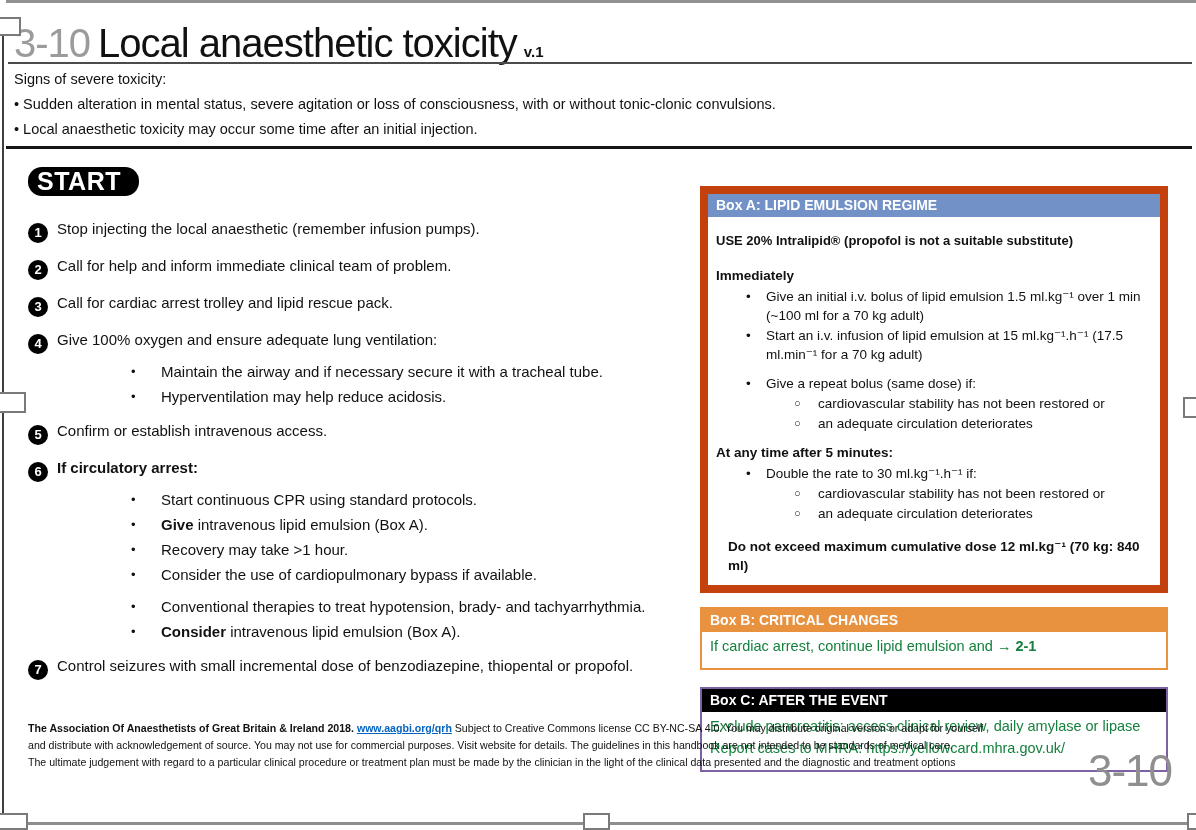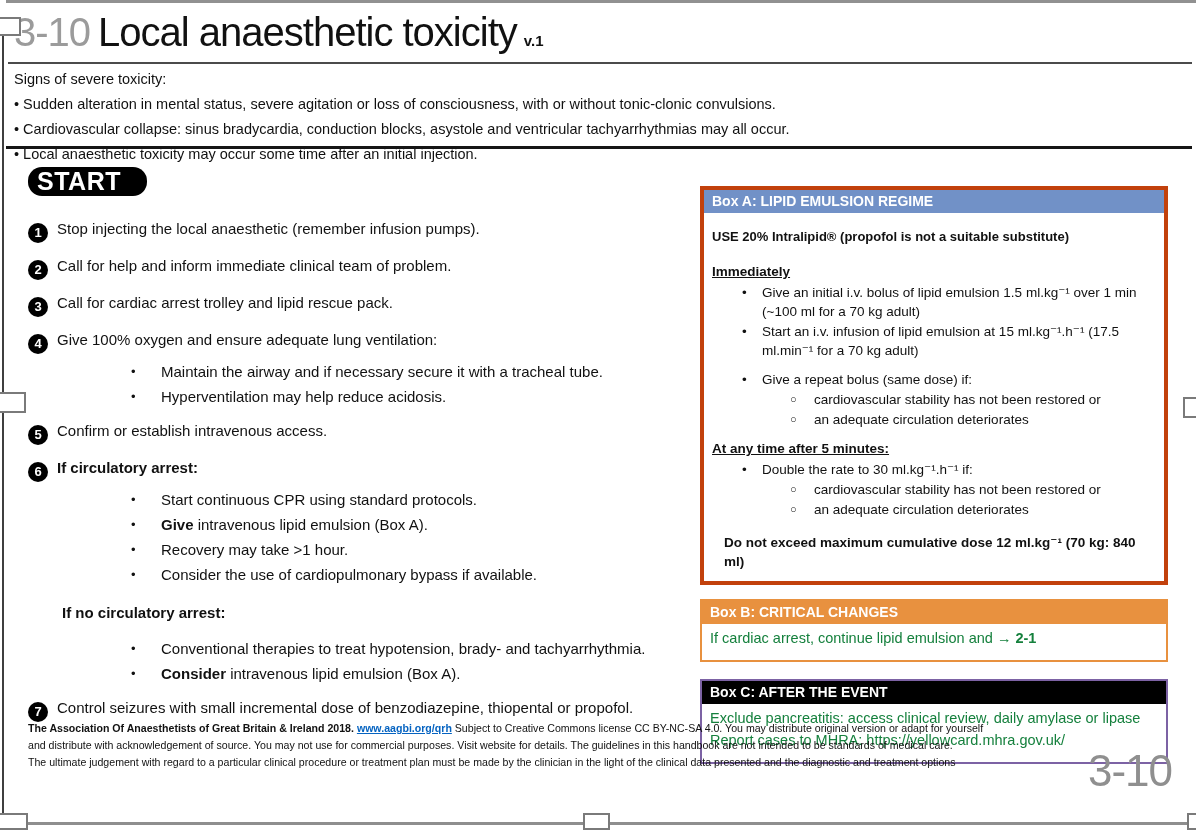--- a/index.html
+++ b/index.html
@@ -13,55 +13,55 @@
   .frame-bottom{ position:absolute; left:28px; top:822px; right:0; height:3px; background:#8e8e8e; }
   .handle { position:absolute; background:#fff; border:2px solid #7a7a7a; z-index:9; }
   .h-tl { left:0; top:17px; width:21px; height:19px; border-left:none; }
   .h-lm { left:0; top:392px; width:26px; height:21px; border-left:none; }
   .h-rm { right:0; top:397px; width:13px; height:21px; border-right:none; }
   .h-bl { left:0; top:813px; width:28px; height:17px; border-left:none; }
   .h-bm { left:583px; top:813px; width:27px; height:17px; }
   .h-br { right:0; top:813px; width:9px; height:17px; border-right:none; }
 
   
-  .doc-header { position:absolute; left:14px; top:10px; white-space:nowrap; }
+  .doc-header { position:absolute; left:14px; top:21px; white-space:nowrap; }
   .doc-code  { font-size:40px; color:#9b9b9b; letter-spacing:-1px; }
   .doc-title { font-size:40px; color:#111; margin-left:8px; letter-spacing:-1px; }
   .doc-ver   { font-size:15px; font-weight:bold; color:#111; margin-left:7px; }
   .rule1 { position:absolute; left:8px; right:4px; top:62px; height:2px; background:#4b4b4b; }
   .rule2 { position:absolute; left:6px; right:4px; top:146px; height:3px; background:#151515; }
 
   
   .signs { position:absolute; left:14px; top:67px; right:12px; font-size:14.5px; line-height:25px; color:#111; }
 
   
   .leftcol { position:absolute; left:28px; top:165px; width:622px; font-size:15px; line-height:22px; color:#111; }
-  .start-badge { display:inline-block; background:#000; color:#fff; font-size:25px; font-weight:bold; letter-spacing:0.5px; padding:3px 26px 4px 9px; margin:2px 0 22px 0;border-radius:14px; }
+  .start-badge { display:inline-block; background:#000; color:#fff; font-size:25px; font-weight:bold; letter-spacing:0.5px; padding:3px 18px 4px 9px; margin:2px 0 22px 0;border-radius:14px; }
   .step { margin-bottom:12px; }
   .stepnum { display:inline-block; width:20px; height:20px; border-radius:50%; background:#000; color:#fff; font-size:13px; font-weight:bold; text-align:center; line-height:20px; margin-right:9px; vertical-align:-3px; }
   .sub { margin:7px 0 10px 103px; }
   .sub .row { display:flex; margin:3px 0; }
   .sub .m { width:30px; flex:none; font-size:13px; }
   .subhead { font-weight:bold; margin:16px 0 14px 34px; }
   b.inl { font-weight:bold; }
 
   
   .rightcol { position:absolute; left:700px; top:186px; width:468px; }
   .qbox { background:#fff; margin-bottom:14px; }
   .qbox-hdr { color:#fff; font-weight:bold; font-size:14px; padding:3px 8px 4px 8px; }
-  .box-a { border:4px solid #c2410c; }
+  .box-a { border:8px solid #c2410c; }
   .box-a .qbox-hdr { background:#7191c7; }
   .box-b { border:2px solid #e8913f; margin-top:14px; }
   .box-b .qbox-hdr { background:#e8913f; }
   .box-c { border:2px solid #7c62a4; margin-top:17px; }
   .box-c .qbox-hdr { background:#000000; }
   .boxa-body { padding:14px 8px 8px 8px; font-size:13.5px; line-height:19px; color:#111; }
   .use-line { font-weight:bold; font-size:13px; margin-bottom:16px; }
   .sect { margin-bottom:10px; }
-  .sect-h { font-weight:bold; margin-bottom:2px;text-decoration:underline; }
+  .sect-h { font-weight:bold; margin-bottom:2px; }
   .b-row { display:flex; margin:1px 0 1px 22px; }
   .b-row .m { width:28px; flex:none; text-align:left; padding-left:8px; }
   .s-row { display:flex; margin:1px 0 1px 72px; }
   .s-row .m { width:30px; flex:none; font-size:11px; padding-left:6px; }
   .maxdose { font-weight:bold; font-size:13.5px; padding:4px 2px 2px 12px; }
   .boxbc-body { padding:3px 8px 11px 8px; font-size:14.5px; line-height:22px; color:#15803d; }
 
   
   .footer { position:absolute; left:28px; top:720px; font-size:10.6px; line-height:17px; color:#111; }
   .footer .ln { white-space:nowrap; }
@@ -85,21 +85,20 @@
   <div class="handle h-br"></div>
 
   <div class="doc-header">
     <span class="doc-code">3-10</span><span class="doc-title">Local anaesthetic toxicity</span><span class="doc-ver">v.1</span>
   </div>
   <div class="rule1"></div>
 
   <div class="signs">
     <div>Signs of severe toxicity:</div>
     <div>• Sudden alteration in mental status, severe agitation or loss of consciousness, with or without tonic-clonic convulsions.</div>
-    <div>• Cardiovascular collapse: sinus bradycardia, conduction blocks, asystole and ventricular tachyarrhythmias may all occur.</div>
     <div>• Local anaesthetic toxicity may occur some time after an initial injection.</div>
   </div>
   <div class="rule2"></div>
 
   <div class="leftcol">
     <div class="start-badge">START</div>
 
     <div class="step">
       <span class="stepnum">1</span><span>Stop injecting the local anaesthetic (remember infusion pumps).</span>
     </div>
@@ -143,21 +142,20 @@
         </div>
         <div class="row">
           <span class="m">•</span>
             <span><b class="inl"></b><span>Recovery may take &gt;1 hour.</span></span>
         </div>
         <div class="row">
           <span class="m">•</span>
             <span><b class="inl"></b><span>Consider the use of cardiopulmonary bypass if available.</span></span>
         </div>
       </div>
-      <div class="subhead">If no circulatory arrest:</div>
       <div class="sub">
         <div class="row">
           <span class="m">•</span>
             <span><b class="inl"></b><span>Conventional therapies to treat hypotension, brady- and tachyarrhythmia.</span></span>
         </div>
         <div class="row">
           <span class="m">•</span>
             <span><b class="inl">Consider</b><span> intravenous lipid emulsion (Box A).</span></span>
         </div>
       </div>

